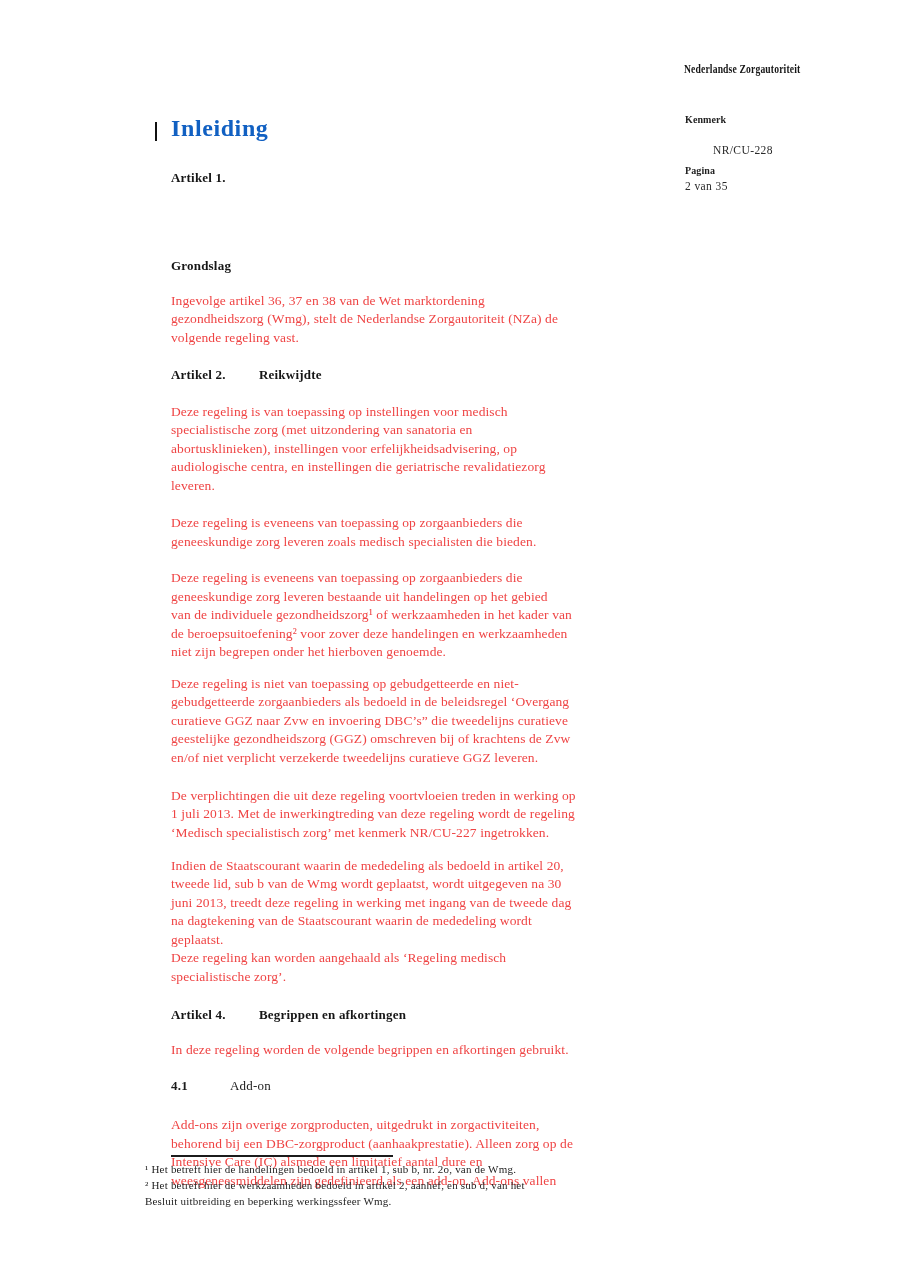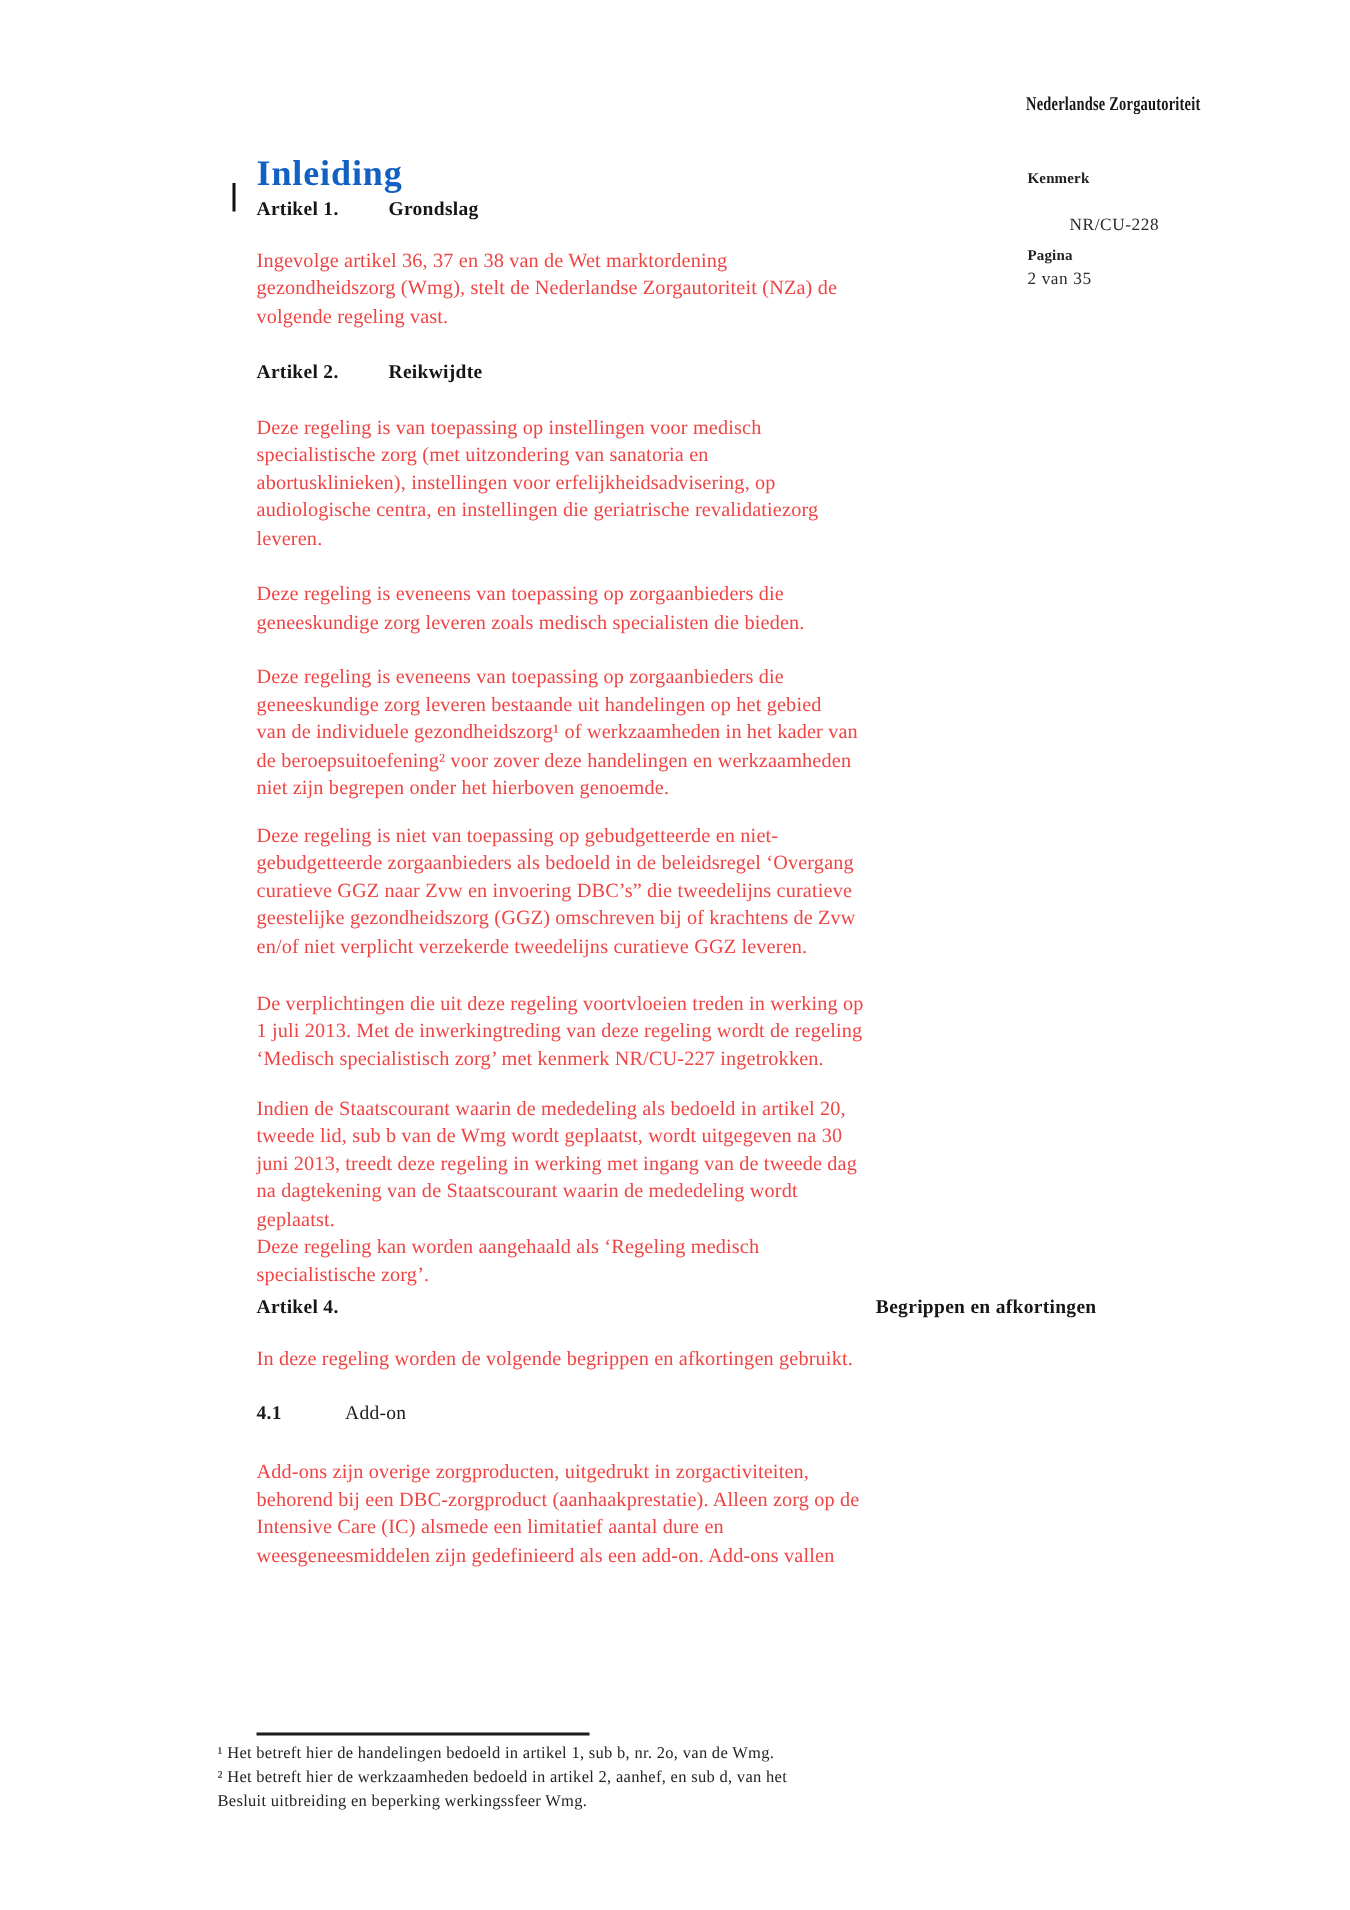--- a/index.html
+++ b/index.html
@@ -33,21 +33,21 @@
   .kenmerk-value{top:144px;margin-left:28px;}
   .pagina-label{top:165px;}
   .pagina-value{top:180px;}
   
   .change-bar{
     position:absolute;left:155px;top:122px;
     width:2px;height:19px;background:#111;
   }
   
   .doc-body{
-    position:absolute;left:171px;top:0;width:560px;
+    position:absolute;left:171px;top:12px;width:560px;
   }
   .doc-title{
     margin:102px 0 0 0;
     font-size:24px;line-height:28px;font-weight:bold;
     letter-spacing:0.6px;
   }
   .art-heading{
     display:flex;
     font-size:13px;font-weight:bold;color:#161616;
     line-height:18.5px;
@@ -61,31 +61,31 @@
   }
   .sub-heading .num{flex:0 0 38px;font-weight:bold;}
   .para{
     margin:0;
     font-size:13.5px;line-height:18.5px;
     white-space:pre-line;
     color:#ef4444;
     letter-spacing:0.1px;
   }
   
-  .m-h2-a1{}
+  .m-h2-a1{margin-top:27px;flex-direction:column;}
   .m-a1p1{margin-top:16px;}
   .m-h2-a2{margin-top:18.5px;}
   .m-a2p1{margin-top:18.5px;}
   .m-a2p2{margin-top:19px;}
   .m-a2p3{margin-top:18px;}
   .m-a2p4{margin-top:13px;}
   .m-h2-a3{margin-top:18.5px;}
   .m-a3p1{margin-top:19.5px;}
   .m-a3p2{margin-top:14.5px;}
-  .m-h2-a4{margin-top:3px;justify-content:space-between;}
+  .m-h2-a4{margin-top:20px;}
   .m-a4intro{margin-top:16.5px;}
   .m-sub41{margin-top:17.5px;gap:21px;}
   .m-41para{margin-top:20.5px;}
   
   .footnote-rule{
     position:absolute;left:171px;top:1155px;
     width:222px;height:2px;background:#1b1b1b;
   }
   .footnotes{
     position:absolute;left:145px;top:1161px;width:560px;

